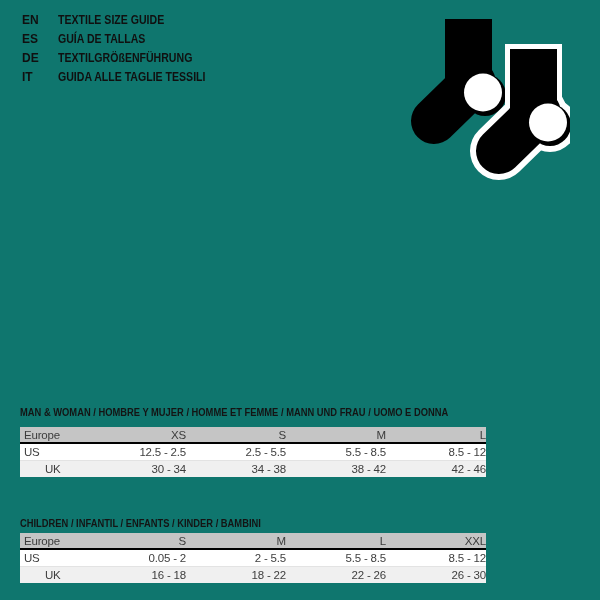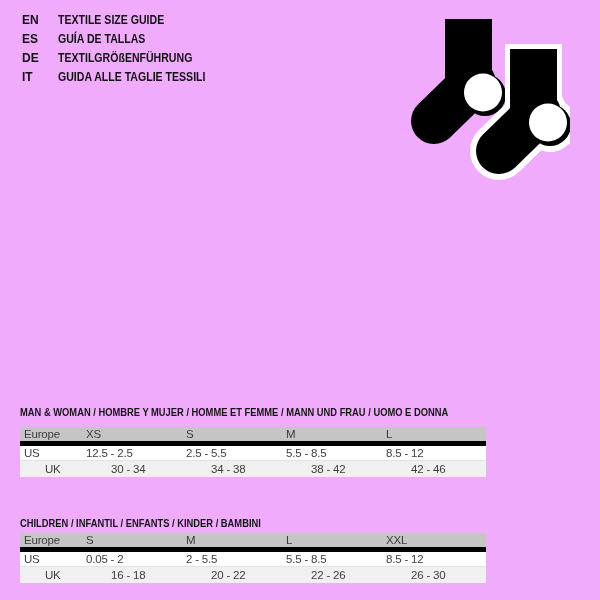--- a/index.html
+++ b/index.html
@@ -2,21 +2,21 @@
 <html><head>
 <meta charset="utf-8">
 <style>
   * { margin:0; padding:0; box-sizing:border-box; }
   html,body { background:#ffffff; }
   body {
     width:600px; height:600px;
     font-family:"Liberation Sans", sans-serif;
     color:#111;
   }
-  .canvas { position:relative; width:600px; height:600px; background:#f0abfc; overflow:hidden; }
+  .canvas { position:relative; width:600px; height:600px; background:#0f766e; overflow:hidden; }
 
   
   .cond { display:inline-block; transform:scaleX(0.88); transform-origin:0 50%; white-space:nowrap; }
   .cond-tight { display:inline-block; transform:scaleX(0.85); transform-origin:0 50%; white-space:nowrap; }
 
   
   .lang-list { position:absolute; left:22px; top:11px; }
   .lang-row { display:flex; align-items:center; height:18.8px; }
   .lang-code { width:36px; font-weight:bold; font-size:12px; color:#101010; }
   .lang-label { font-weight:bold; font-size:12px; color:#101010; }
@@ -28,22 +28,22 @@
   .socks-svg { position:absolute; left:400px; top:10px; }
 
   
   .table-title { position:absolute; left:20px; font-weight:bold; font-size:11px; color:#141414; line-height:15px; white-space:nowrap; }
   .t1-title { top:405px; }
   .t2-title { top:516px; }
   .size-table { position:absolute; left:20px; width:466px; border-collapse:collapse; table-layout:fixed; font-size:11.5px; color:#3e3e3e; letter-spacing:-0.2px; }
   .t1-table { top:427px; }
   .t2-table { top:533px; }
   .size-table col.region-col { width:66px; }
-  .size-table th, .size-table td { text-align:left; font-weight:normal; padding:0; }
-  .size-table th { background:#c5c5c5; height:16px; border-bottom:5px solid #000000; color:#3c3c3c; }
+  .size-table th, .size-table td { text-align:right; font-weight:normal; padding:0; }
+  .size-table th { background:#c5c5c5; height:16px; border-bottom:2px solid #000000; color:#3c3c3c; }
   .size-table th:first-child, .size-table td:first-child { text-align:left; padding-left:4px; }
   .size-table tbody tr.row-us td { background:#ffffff; height:17px; border-bottom:1px solid #e3e3e3;margin-left:44px; }
   .size-table tbody tr.row-uk td { background:#f0f0f0; height:17px;padding-left:25px; }
 </style>
 </head>
 <body>
 
 <div class="canvas">
 
   <div class="lang-list">
@@ -146,20 +146,20 @@
       <tr class="row-us">
         <td>US</td>
         <td>0.05 - 2</td>
         <td>2 - 5.5</td>
         <td>5.5 - 8.5</td>
         <td>8.5 - 12</td>
       </tr>
       <tr class="row-uk">
         <td>UK</td>
         <td>16 - 18</td>
-        <td>20 - 22</td>
+        <td>18 - 22</td>
         <td>22 - 26</td>
         <td>26 - 30</td>
       </tr>
     </tbody>
   </table>
 
 </div>
 
 </body></html>

